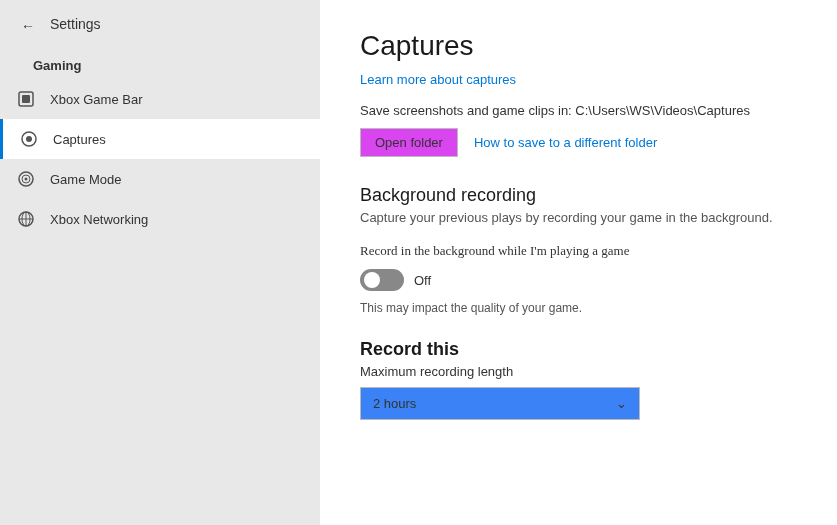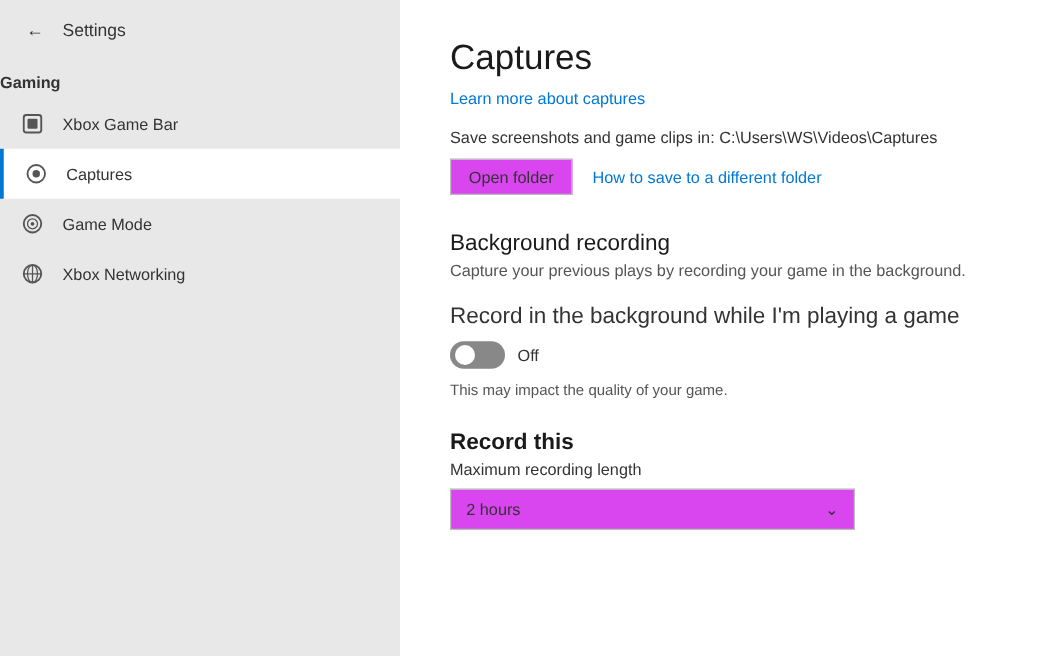--- a/index.html
+++ b/index.html
@@ -65,21 +65,21 @@
       color: #333;
       background: transparent;
     }
 
     .search-icon-span {
       color: #555;
       font-size: 13px;
     }
 
     .gaming-label {
-      padding: 10px 16px 6px 0;
+      padding: 10px 16px 6px 33px;
       font-size: 13px;
       font-weight: 600;
       color: #333;
     }
 
     .nav-item {
       display: flex;
       align-items: center;
       padding: 10px 16px;
       gap: 14px;
@@ -169,23 +169,24 @@
       margin-bottom: 4px;
     }
 
     .section-desc {
       font-size: 13px;
       color: #555;
       margin-bottom: 18px;
     }
 
     .setting-label {
-      font-size: 18px;
+      font-size: 13px;
       color: #333;
       margin-bottom: 10px;
+      font-family: Liberation Serif, serif;
     }
 
     .toggle-row {
       display: flex;
       align-items: center;
       gap: 10px;
       margin-bottom: 10px;
     }
 
     .toggle {
@@ -229,22 +230,22 @@
     .max-length-label {
       font-size: 13px;
       color: #333;
       margin-bottom: 8px;
     }
 
     .dropdown-container {
       display: flex;
       align-items: center;
       border: 1px solid #bbb;
-      background: #d946ef;
-      width: 324px;
+      background: #3b82f6;
+      width: 280px;
       padding: 8px 12px;
       cursor: pointer;
       justify-content: space-between;
     }
 
     .dropdown-value {
       font-size: 13px;
       color: #333;
     }
 

